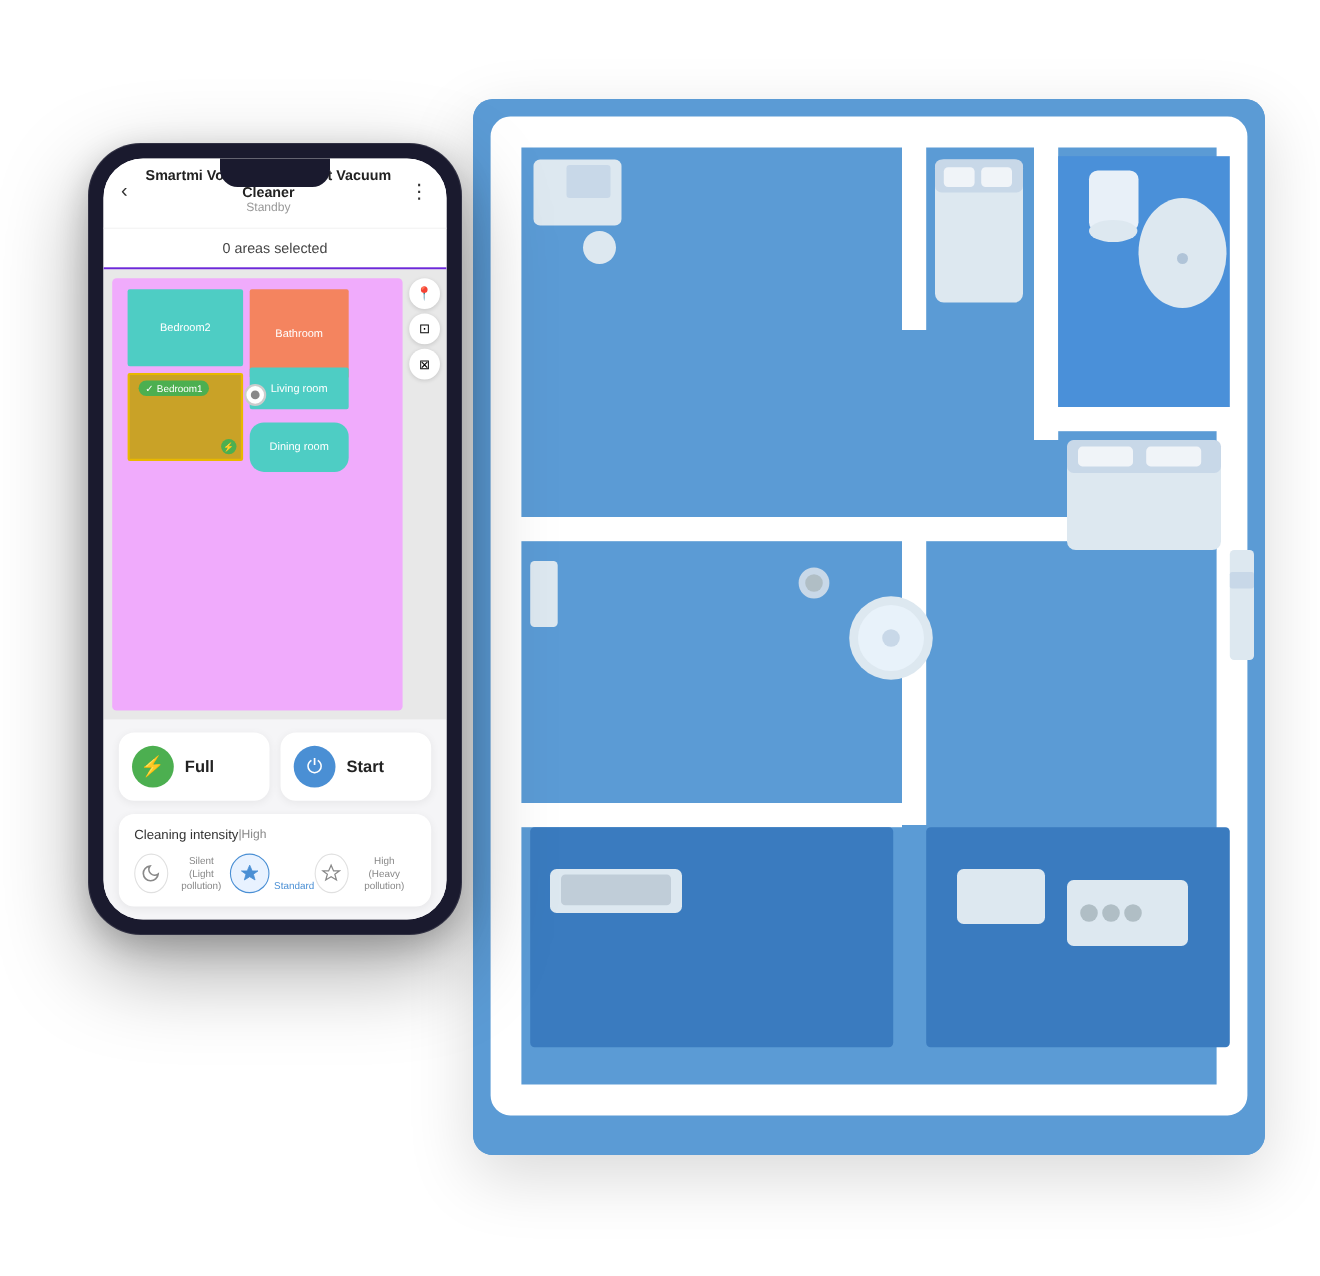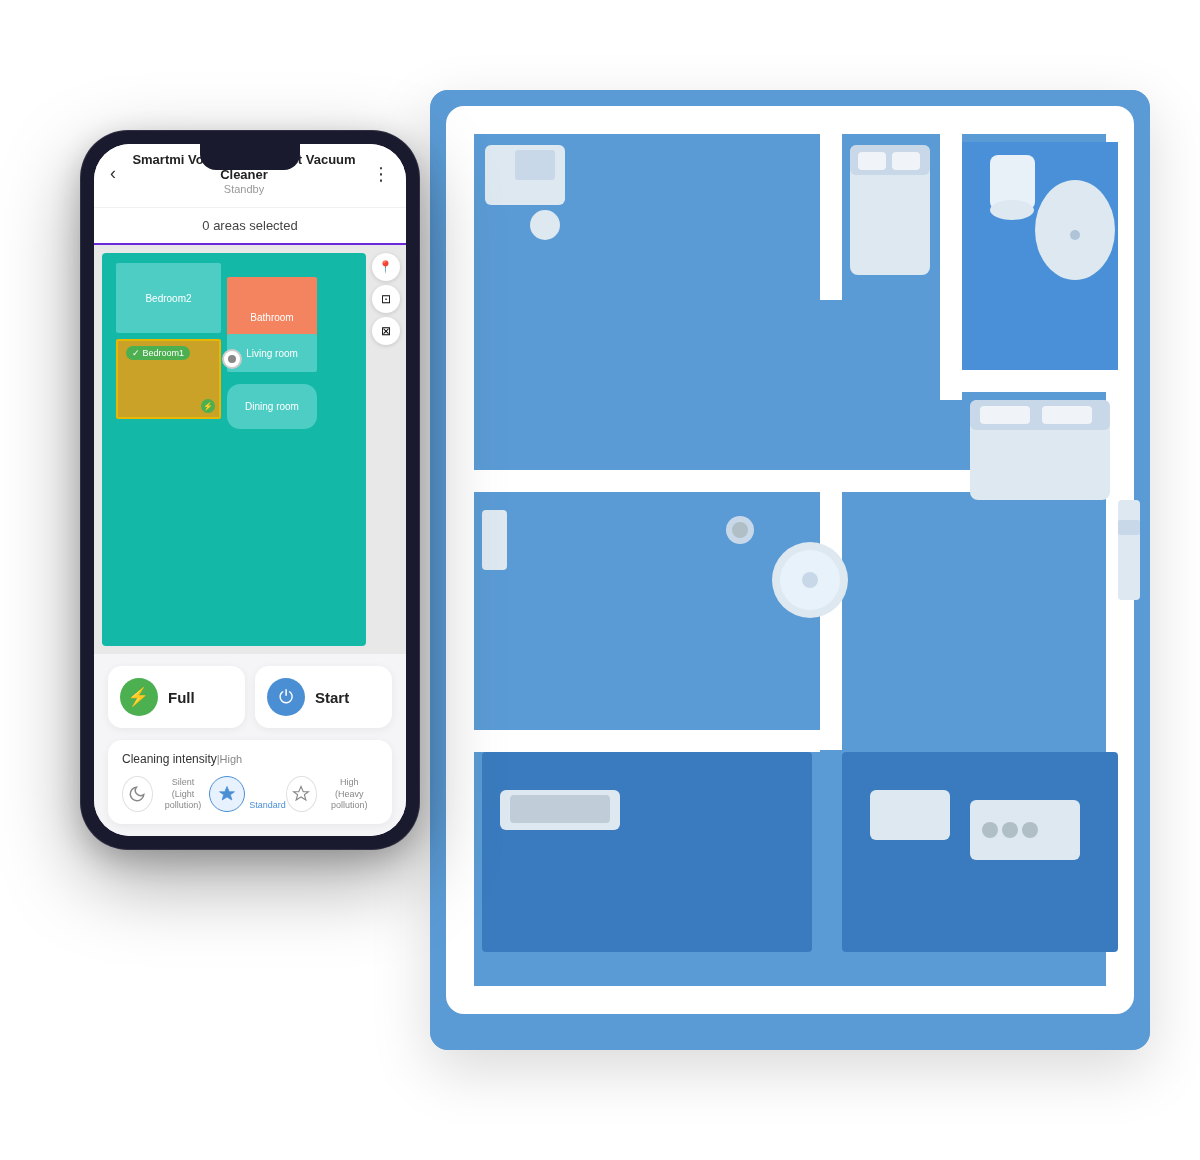--- a/index.html
+++ b/index.html
@@ -149,21 +149,21 @@
       position: relative;
       overflow: hidden;
     }
 
     .map-canvas {
       position: absolute;
       top: 8px;
       left: 8px;
       right: 40px;
       bottom: 8px;
-      background: #14b8a6;
+      background: #f0abfc;
       border-radius: 4px;
     }
 
     
     .room-block {
       position: absolute;
       display: flex;
       align-items: center;
       justify-content: center;
       font-size: 10px;
@@ -177,21 +177,21 @@
       background: #4ecdc4;
       left: 14px;
       top: 10px;
       width: 105px;
       height: 70px;
     }
 
     .room-bathroom {
       background: #f4845f;
       left: 125px;
-      top: 24px;
+      top: 10px;
       width: 90px;
       height: 81px;
     }
 
     .room-bedroom1 {
       background: #c9a227;
       left: 14px;
       top: 86px;
       width: 105px;
       height: 80px;

